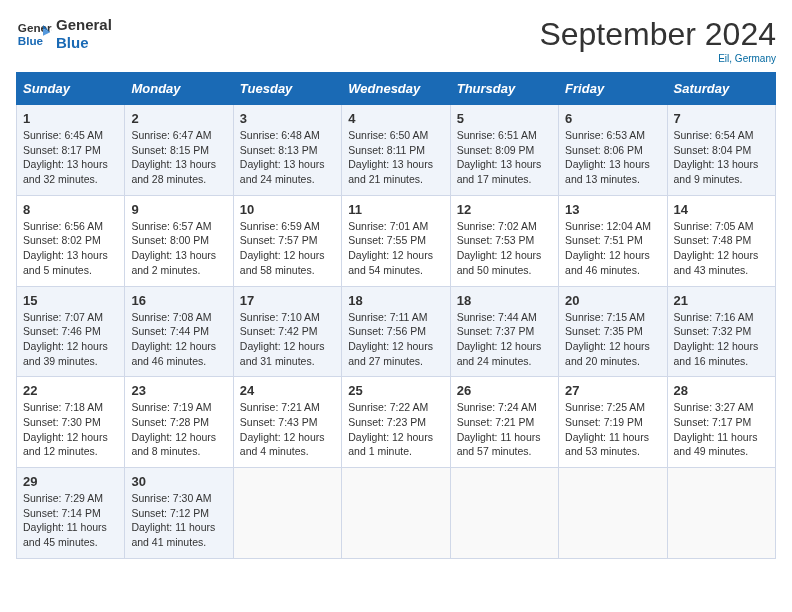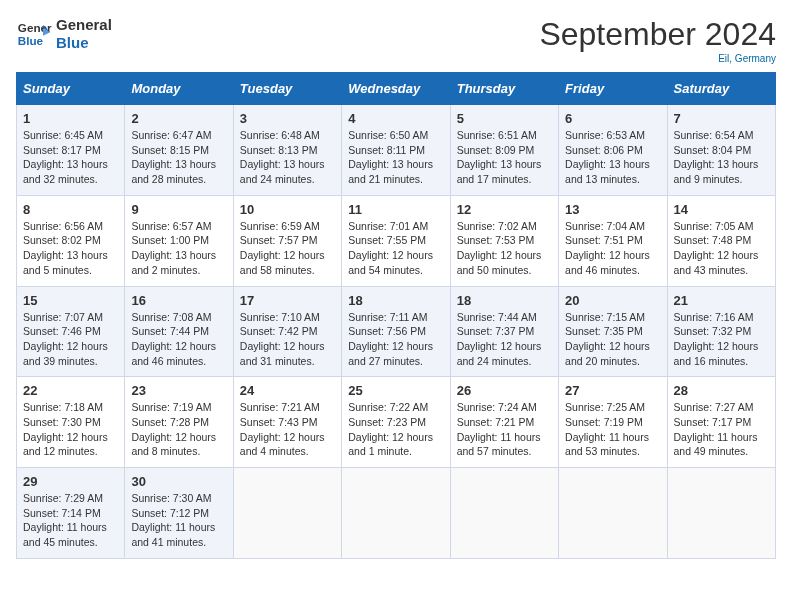--- a/index.html
+++ b/index.html
@@ -174,21 +174,21 @@
         <td>
           <span class="day-num">8</span>
           <span class="cell-line">Sunrise: 6:56 AM</span>
           <span class="cell-line">Sunset: 8:02 PM</span>
           <span class="cell-line">Daylight: 13 hours</span>
           <span class="cell-line">and 5 minutes.</span>
         </td>
         <td>
           <span class="day-num">9</span>
           <span class="cell-line">Sunrise: 6:57 AM</span>
-          <span class="cell-line">Sunset: 1:00 PM</span>
+          <span class="cell-line">Sunset: 8:00 PM</span>
           <span class="cell-line">Daylight: 13 hours</span>
           <span class="cell-line">and 2 minutes.</span>
         </td>
         <td>
           <span class="day-num">10</span>
           <span class="cell-line">Sunrise: 6:59 AM</span>
           <span class="cell-line">Sunset: 7:57 PM</span>
           <span class="cell-line">Daylight: 12 hours</span>
           <span class="cell-line">and 58 minutes.</span>
         </td>
@@ -201,21 +201,21 @@
         </td>
         <td>
           <span class="day-num">12</span>
           <span class="cell-line">Sunrise: 7:02 AM</span>
           <span class="cell-line">Sunset: 7:53 PM</span>
           <span class="cell-line">Daylight: 12 hours</span>
           <span class="cell-line">and 50 minutes.</span>
         </td>
         <td>
           <span class="day-num">13</span>
-          <span class="cell-line">Sunrise: 7:04 AM</span>
+          <span class="cell-line">Sunrise: 12:04 AM</span>
           <span class="cell-line">Sunset: 7:51 PM</span>
           <span class="cell-line">Daylight: 12 hours</span>
           <span class="cell-line">and 46 minutes.</span>
         </td>
         <td>
           <span class="day-num">14</span>
           <span class="cell-line">Sunrise: 7:05 AM</span>
           <span class="cell-line">Sunset: 7:48 PM</span>
           <span class="cell-line">Daylight: 12 hours</span>
           <span class="cell-line">and 43 minutes.</span>
@@ -310,21 +310,21 @@
         </td>
         <td>
           <span class="day-num">27</span>
           <span class="cell-line">Sunrise: 7:25 AM</span>
           <span class="cell-line">Sunset: 7:19 PM</span>
           <span class="cell-line">Daylight: 11 hours</span>
           <span class="cell-line">and 53 minutes.</span>
         </td>
         <td>
           <span class="day-num">28</span>
-          <span class="cell-line">Sunrise: 7:27 AM</span>
+          <span class="cell-line">Sunrise: 3:27 AM</span>
           <span class="cell-line">Sunset: 7:17 PM</span>
           <span class="cell-line">Daylight: 11 hours</span>
           <span class="cell-line">and 49 minutes.</span>
         </td>
       </tr>
       <tr>
         <td>
           <span class="day-num">29</span>
           <span class="cell-line">Sunrise: 7:29 AM</span>
           <span class="cell-line">Sunset: 7:14 PM</span>

